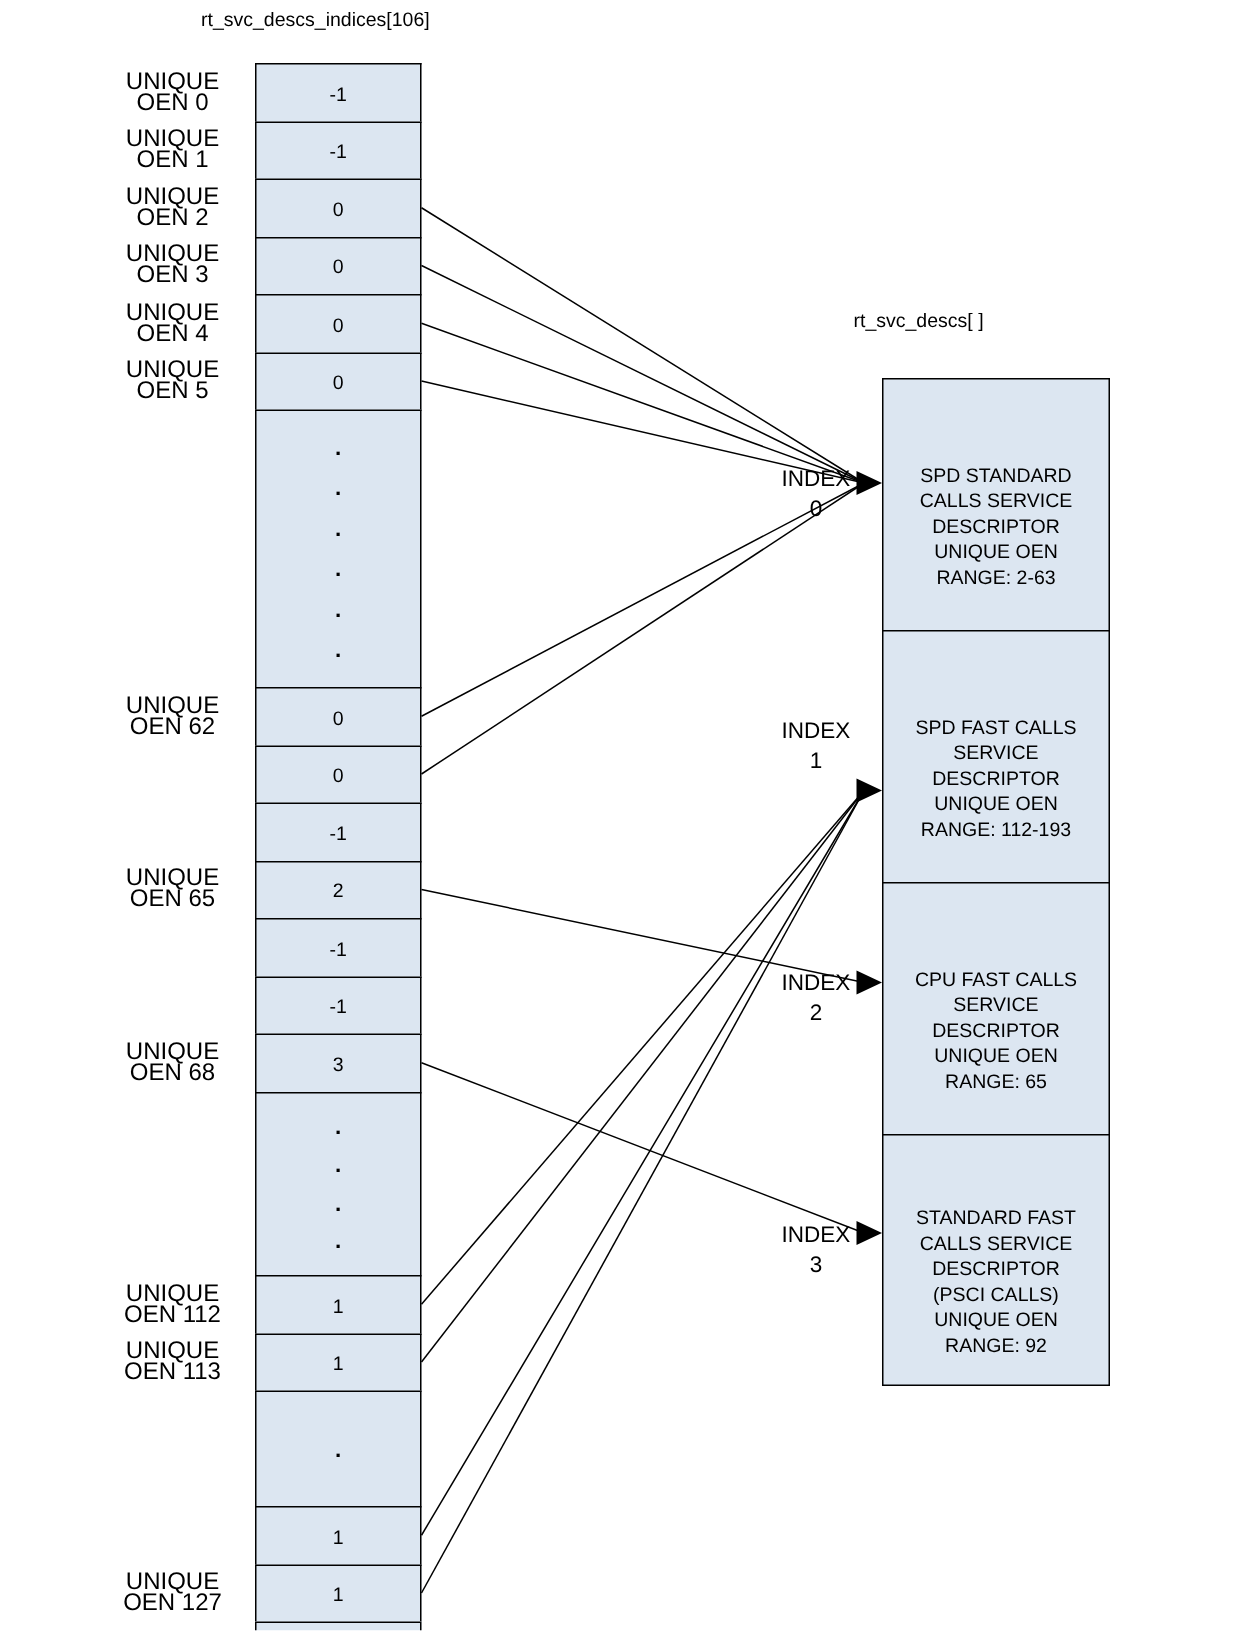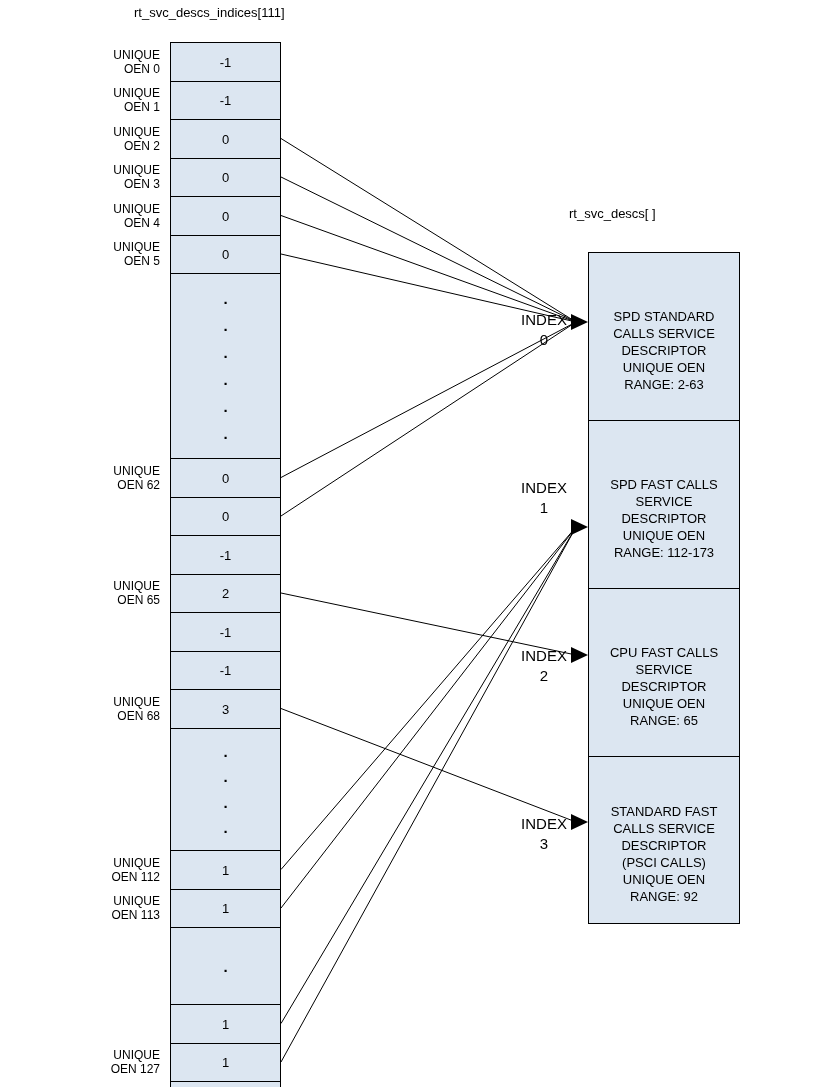--- a/index.html
+++ b/index.html
@@ -51,22 +51,22 @@
     font-size: 15px;
     font-weight: bold;
   }
   .dot { line-height: 5px; }
   .cell-label {
     position: absolute;
     left: 70px;
     width: 90px;
     top: 50%;
     transform: translateY(-50%);
-    text-align: right;
-    font-size: 12px;
+    text-align: center;
+    font-size: 16px;
     line-height: 14px;
     white-space: pre-line;
   }
 
   
   .descs-col {
     position: absolute;
     left: 588px;
     top: 252px;
     width: 152px;
@@ -106,21 +106,21 @@
     pointer-events: none;
   }
   .arrow-line { stroke: var(--line-color); stroke-width: 1; }
   .arrow-head { fill: var(--line-color); }
 </style>
 </head>
 <body>
 
 <div class="page" style="--cell-fill: #dce6f1; --line-color: #000000;">
 
-  <div class="diagram-title title-left">rt_svc_descs_indices[111]</div>
+  <div class="diagram-title title-left">rt_svc_descs_indices[106]</div>
 
   <div class="diagram-title title-right">rt_svc_descs[ ]</div>
 
   <div class="indices-col">
       <div class="row" style="height: 39px;">
         <div class="cell-label">UNIQUE
 OEN 0</div>
         <div class="cell">
           <span>-1</span>
         </div>
@@ -263,21 +263,21 @@
 CALLS SERVICE
 DESCRIPTOR
 UNIQUE OEN
 RANGE: 2-63</div>
       </div>
       <div class="desc-box" style="height: 168px;">
         <div class="desc-text">SPD FAST CALLS
 SERVICE
 DESCRIPTOR
 UNIQUE OEN
-RANGE: 112-173</div>
+RANGE: 112-193</div>
       </div>
       <div class="desc-box" style="height: 168px; justify-content: center;">
         <div class="desc-text">CPU FAST CALLS
 SERVICE
 DESCRIPTOR
 UNIQUE OEN
 RANGE: 65</div>
       </div>
       <div class="desc-box" style="height: 168px;">
         <div class="desc-text">STANDARD FAST

